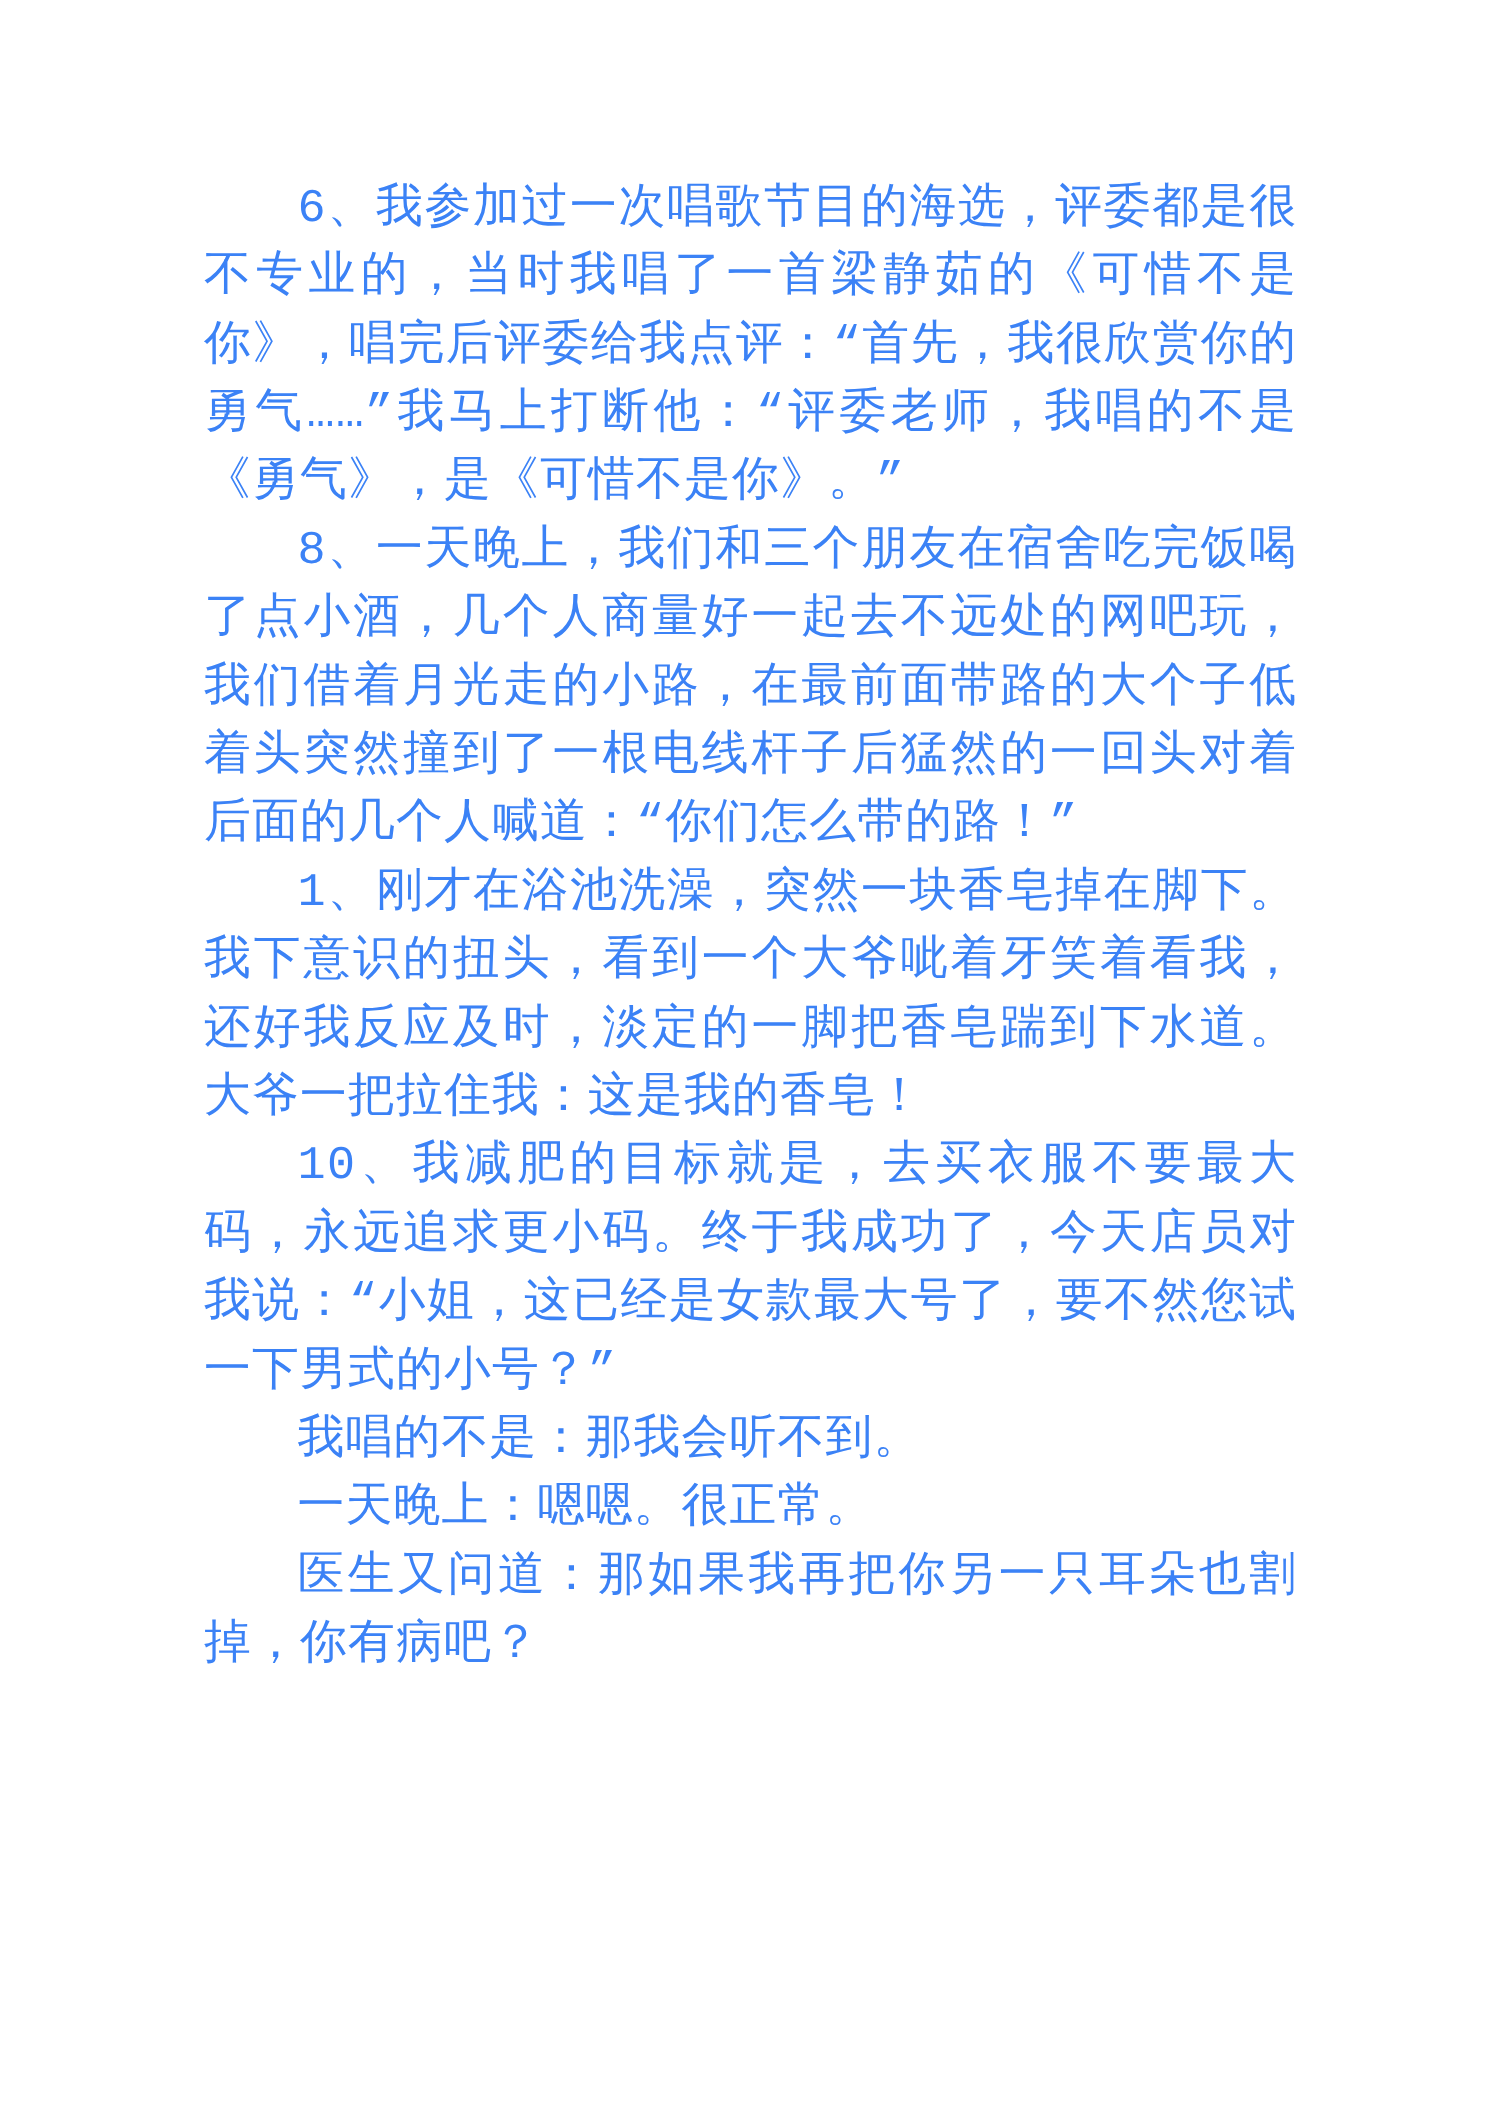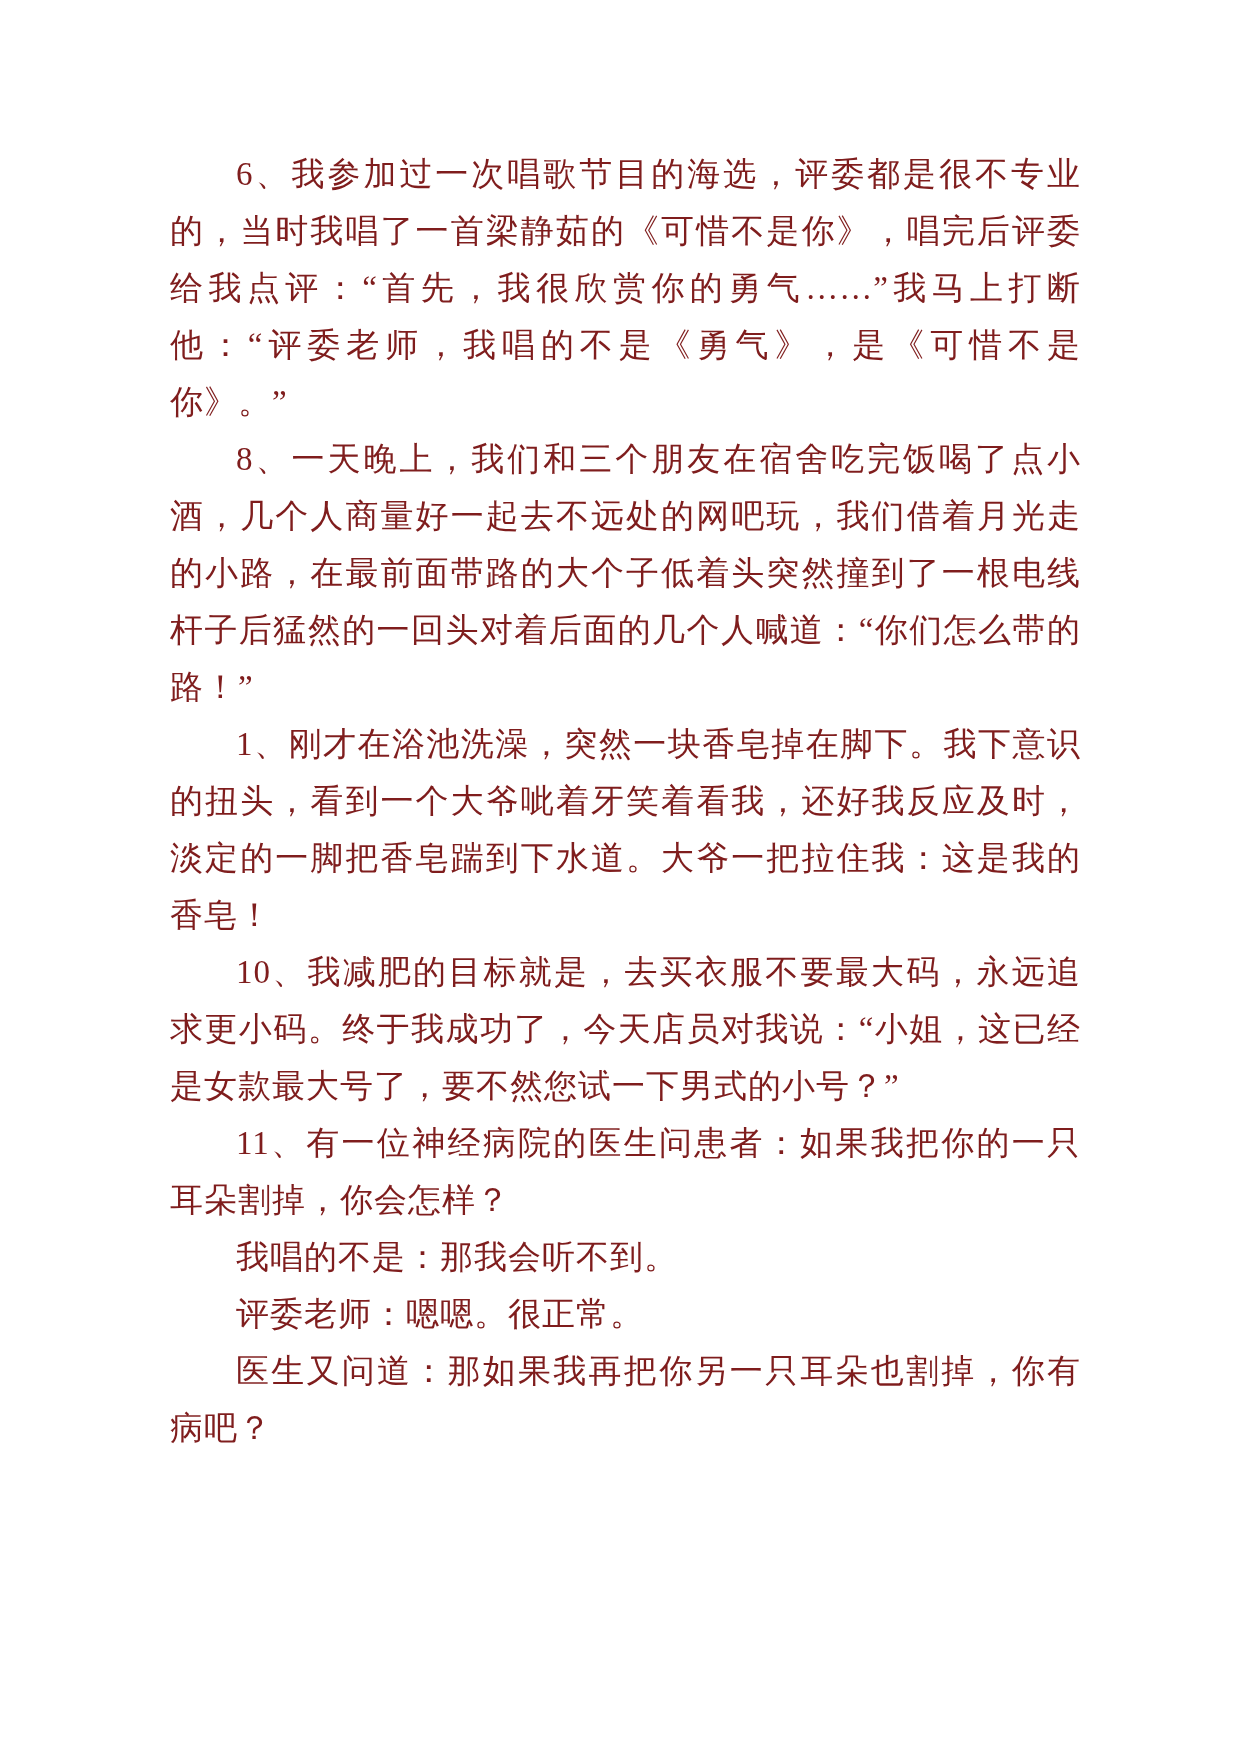--- a/index.html
+++ b/index.html
@@ -11,41 +11,40 @@
     position: relative;
     width: 1241px;
     height: 1754px;
     margin: 0 auto;
     background: #ffffff;
     box-sizing: border-box;
     padding: 146px 160px 0 170px;
     overflow: hidden;
   }
   .doc-body {
-    font-family: Liberation Serif, serif;
-    font-size: 33px;
+    font-family: Liberation Mono, monospace;
+    font-size: 39px;
     line-height: 57px;
-    color: #7f1d1d;
+    color: #3b82f6;
     text-align: justify;
     letter-spacing: 1px;
   }
   .doc-body p {
     margin: 0;
     padding: 0;
     text-indent: 2em;
     word-break: break-all;
   }
 </style>
 </head>
 <body>
 
 <div class="page">
   <div class="doc-body">
     <p>6、我参加过一次唱歌节目的海选，评委都是很不专业的，当时我唱了一首梁静茹的《可惜不是你》，唱完后评委给我点评：“首先，我很欣赏你的勇气……”我马上打断他：“评委老师，我唱的不是《勇气》，是《可惜不是你》。”</p>
     <p>8、一天晚上，我们和三个朋友在宿舍吃完饭喝了点小酒，几个人商量好一起去不远处的网吧玩，我们借着月光走的小路，在最前面带路的大个子低着头突然撞到了一根电线杆子后猛然的一回头对着后面的几个人喊道：“你们怎么带的路！”</p>
     <p>1、刚才在浴池洗澡，突然一块香皂掉在脚下。我下意识的扭头，看到一个大爷呲着牙笑着看我，还好我反应及时，淡定的一脚把香皂踹到下水道。大爷一把拉住我：这是我的香皂！</p>
     <p>10、我减肥的目标就是，去买衣服不要最大码，永远追求更小码。终于我成功了，今天店员对我说：“小姐，这已经是女款最大号了，要不然您试一下男式的小号？”</p>
-    <p>11、有一位神经病院的医生问患者：如果我把你的一只耳朵割掉，你会怎样？</p>
     <p>我唱的不是：那我会听不到。</p>
-    <p>评委老师：嗯嗯。很正常。</p>
+    <p>一天晚上：嗯嗯。很正常。</p>
     <p>医生又问道：那如果我再把你另一只耳朵也割掉，你有病吧？</p>
   </div>
 </div>
 
 </body></html>

